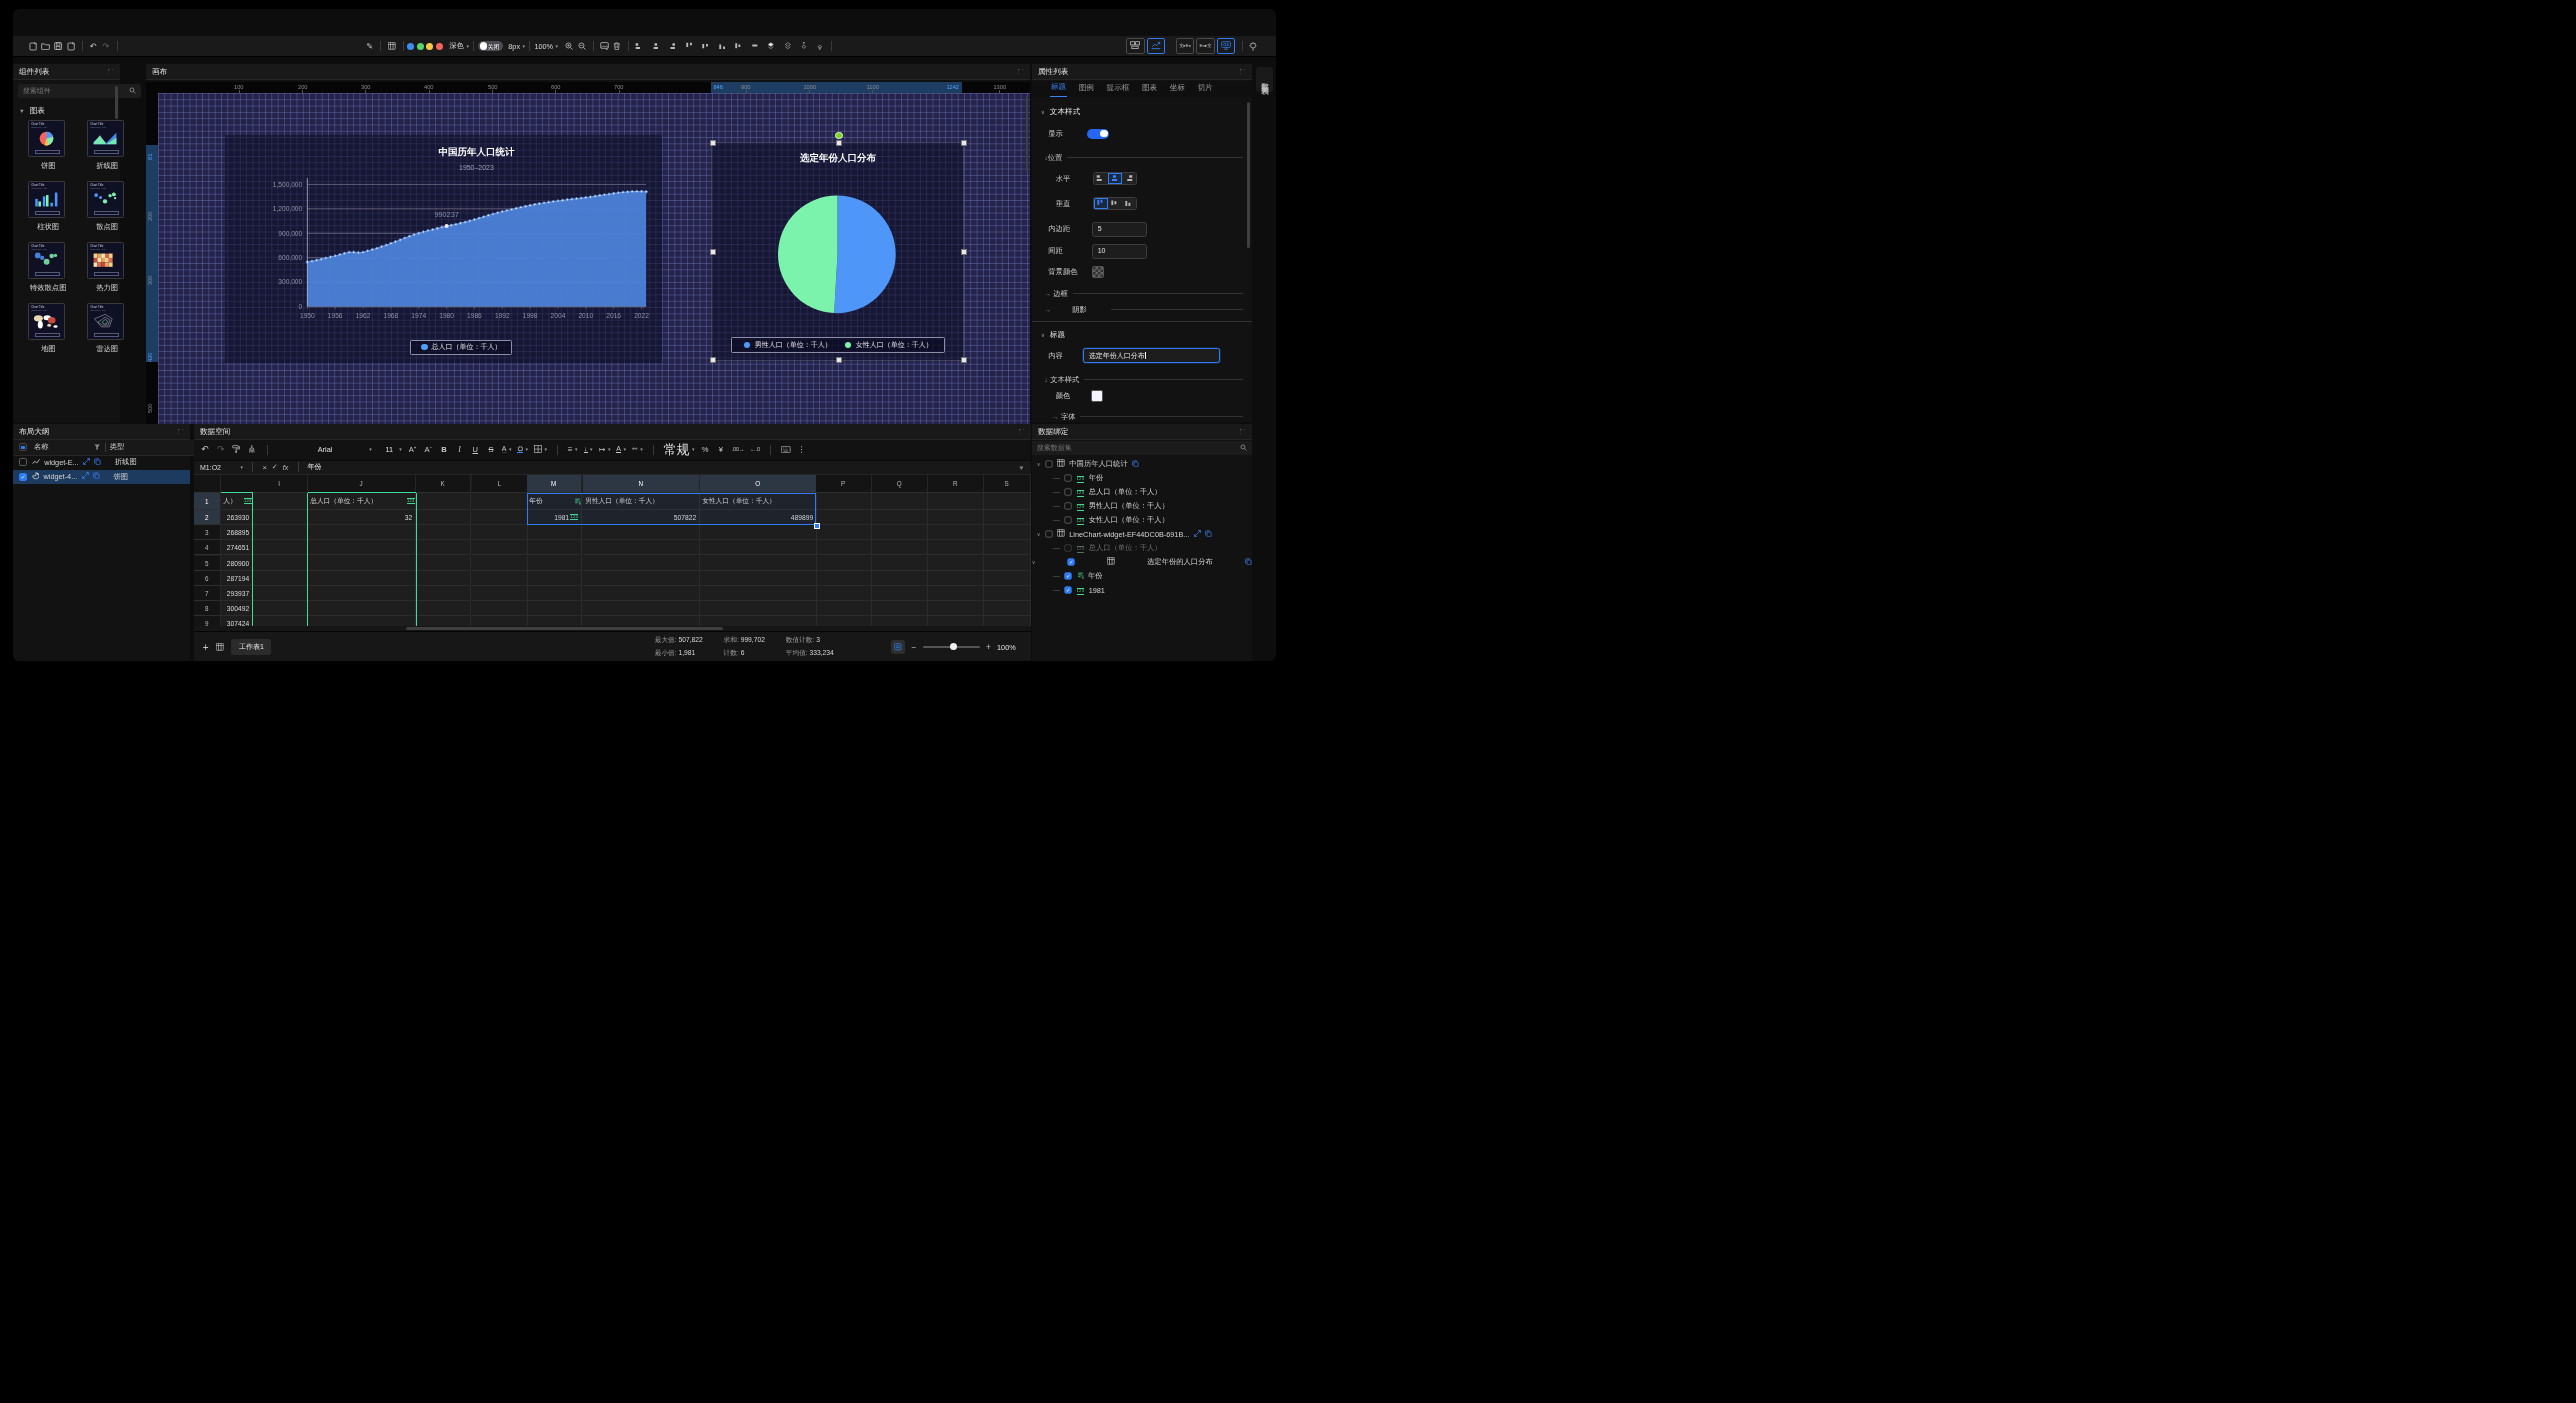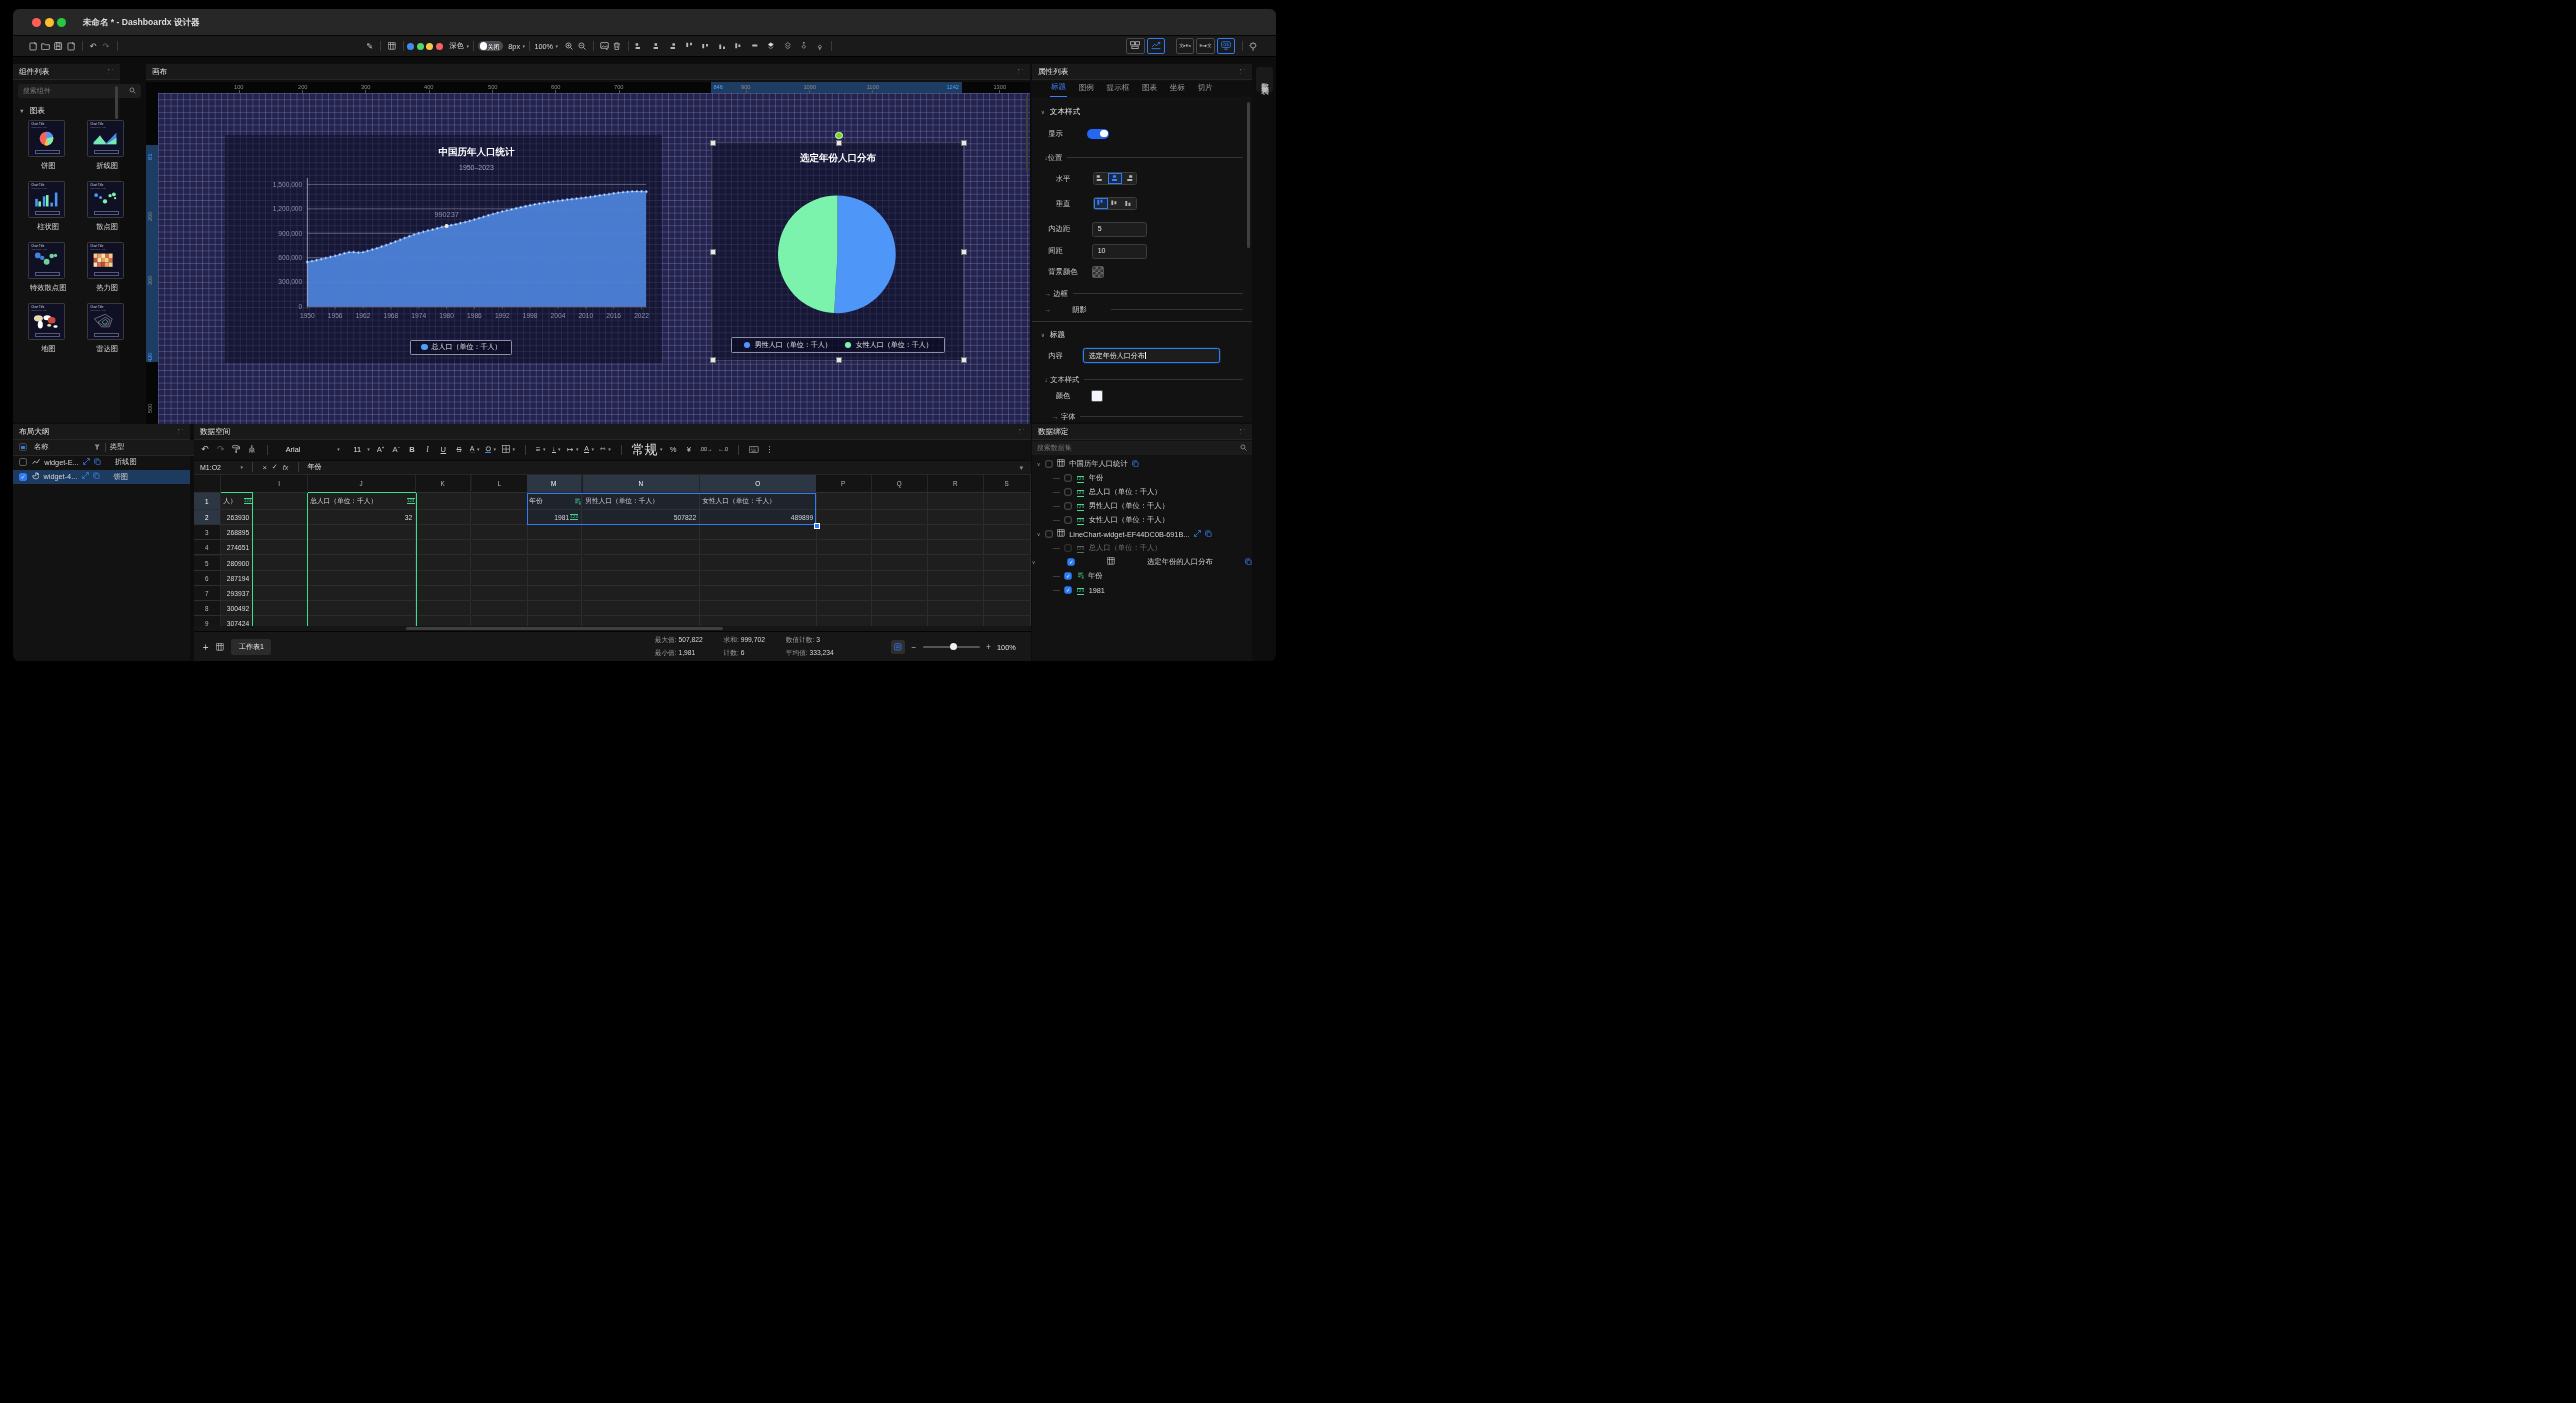--- a/index.html
+++ b/index.html
@@ -95,26 +95,20 @@
   .greenline{position:absolute;width:1px;background:#3ddc97;}
   .statlbl{color:#9a9a9a;} .statval{color:#d8d8d8;}
   .vtab{writing-mode:vertical-rl;text-orientation:mixed;background:#1a1a1a;color:#c8c8c8;font-size:7.6px;
         border-radius:3.2px;padding:9px 3.8px;letter-spacing:1.3px;}
 </style>
 </head>
 <body>
 
 <div class="window a">
 
-  <div class="titlebar a">
-    <div class="light a" style="left:19px;background:#ff5f57"></div>
-    <div class="light a" style="left:32px;background:#febc2e"></div>
-    <div class="light a" style="left:44px;background:#28c840"></div>
-    <div class="wtitle a">未命名 * - Dashboardx 设计器</div>
-  </div>
 
   <div class="toolbar a">
     <div style="width:14px"></div>
     <span class="tb-ico" id="i-new">
         <svg width="8.2" height="9" viewBox="0 0 13 14">
           <rect x="1.5" y="1.5" width="10" height="11" rx="1" fill="none" stroke="#c9c9c9" stroke-width="1.2"></rect>
           <path d="M9 0v3h3" fill="none" stroke="#c9c9c9"></path>
         </svg>
       </span>
     <span class="tb-ico" id="i-open">
@@ -861,21 +855,21 @@
           </svg>
         </span>
         <span class="dsi">
           <svg width="7.6" height="8.2" viewBox="0 0 12 13">
             <path d="M6 0v5" stroke="#c9c9c9" stroke-width="1.2"></path>
             <path d="M3.5 5h5l1 3h-7z" fill="none" stroke="#c9c9c9"></path>
             <path d="M3 8.5L2.2 12M5 8.5V12M7 8.5V12M9 8.5l.8 3.5" stroke="#c9c9c9"></path>
           </svg>
         </span>
         <span class="tb-sep"></span>
-        <span class="dsi" style="min-width: 70px;">
+        <span class="dsi" style="min-width: 70px; margin-left: 32px;">
           <span style="font-size:7.3px;color:#e0e0e0">Arial</span>
           <span class="chev" style="margin-left:37px">▾</span>
         </span>
         <span class="dsi">
           <span style="font-size:7.3px;color:#e0e0e0">11</span>
           <span class="chev" style="margin-left:6.3px">▾</span>
         </span>
         <span class="dsi">
           <span style="font-size:7.6px">A⁺</span>
         </span>

